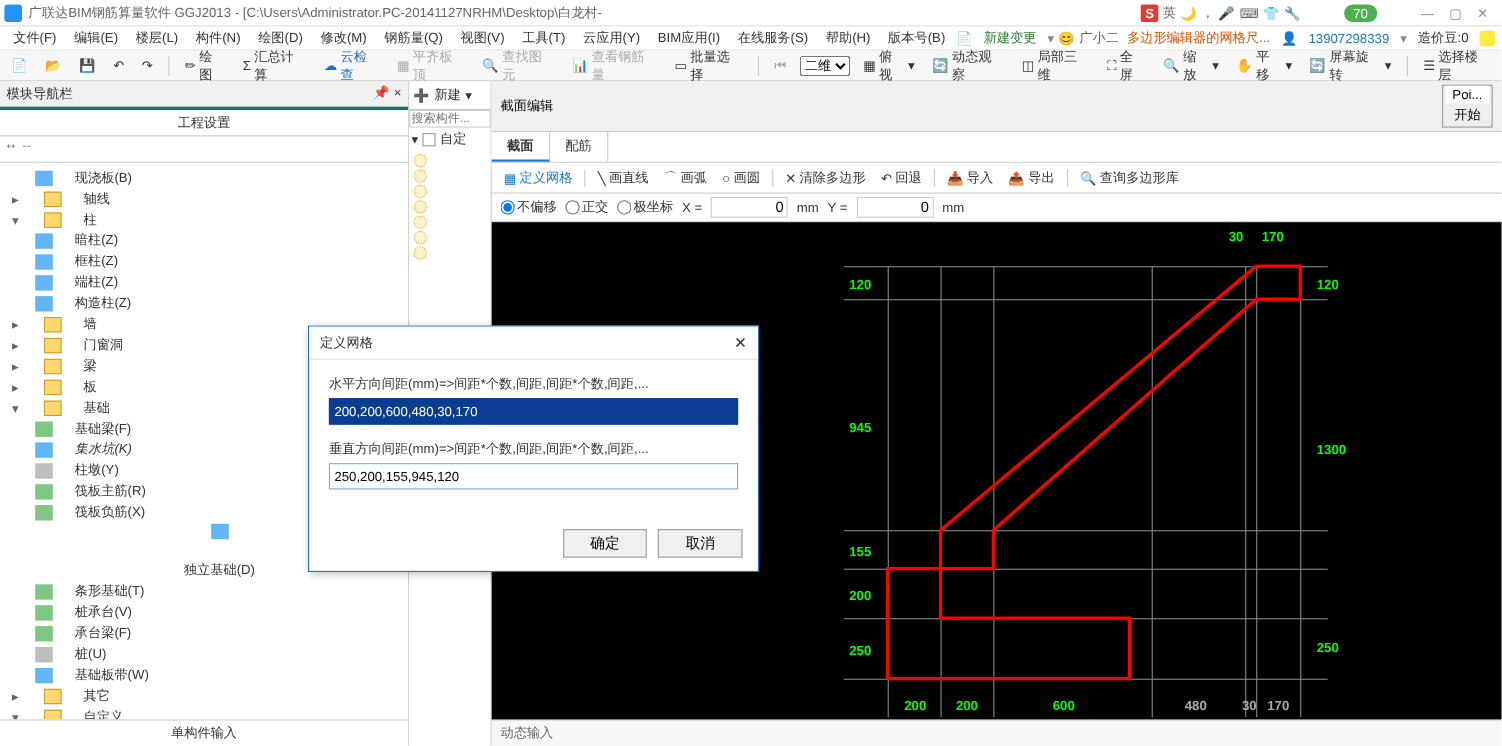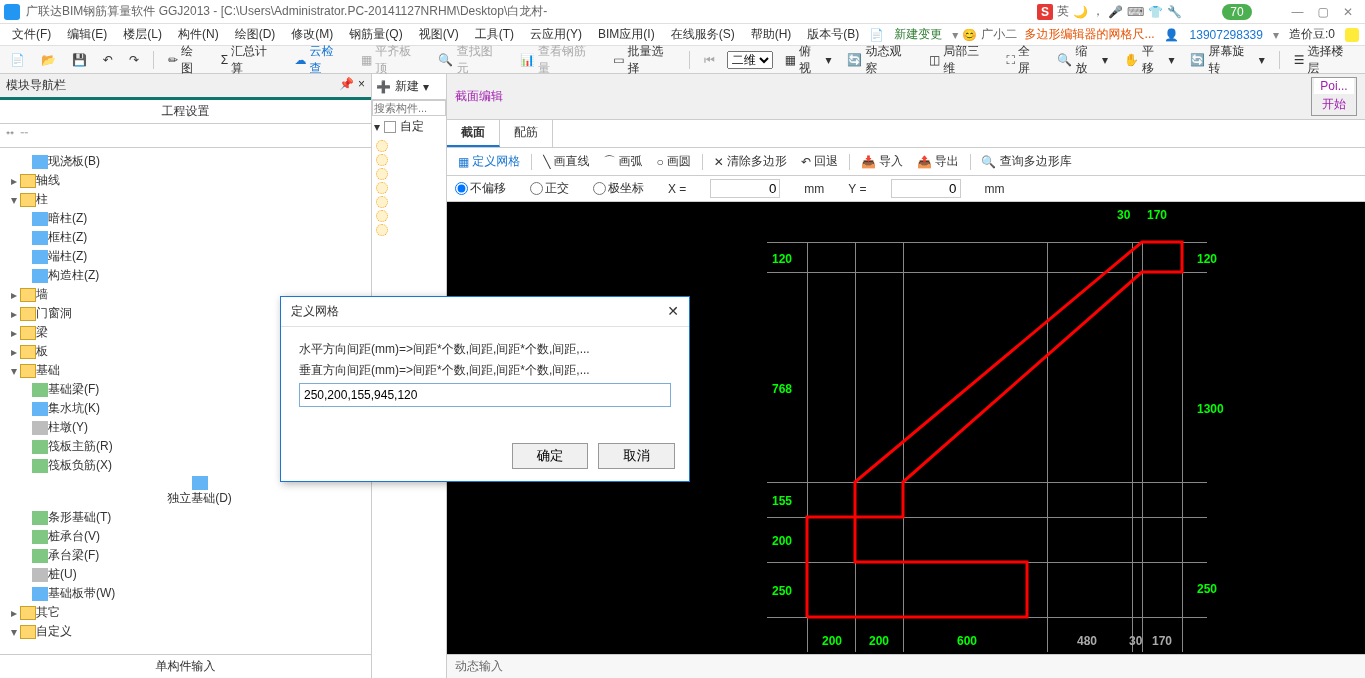--- a/index.html
+++ b/index.html
@@ -32,21 +32,21 @@
 .toolbar select.dim { font-size: 12px; height: 18px; }
 
 
 .main { display: flex; height: calc(100% - 74px); }
 .left-panel { width: 372px; border-right: 1px solid #ccc; display: flex; flex-direction: column; }
 .panel-header { background: #f0f0f0; padding: 3px 6px; border-bottom: 3px solid #0f766e; display: flex; justify-content: space-between; }
 .panel-header .pin { cursor: pointer; }
 .sub-header { text-align: center; padding: 3px; border-bottom: 1px solid #ccc; background: #fff; }
 .mini-tb { padding: 3px 6px; border-bottom: 1px solid #ccc; display: flex; gap: 6px; color: #666;}
 .tree { flex: 1; overflow-y: auto; padding: 4px 2px; }
-.tree-item { display: flex; align-items: center; padding: 1px 2px; gap: 0; cursor: pointer; white-space: nowrap; }
+.tree-item { display: flex; align-items: center; padding: 1px 2px; gap: 20px; cursor: pointer; white-space: nowrap; }
 .tree-item .exp { width: 12px; text-align: center; color: #666; }
 .tree-item .ico { width: 16px; height: 14px; display: inline-block; }
 .ico-folder { background: #ffd76e; border: 1px solid #c9a227; }
 .ico-blue { background: #64b5f6; }
 .ico-gray { background: #bdbdbd; }
 .ico-green { background: #81c784; }
 .bottom-sub { text-align: center; padding: 3px; border-top: 1px solid #ccc; background: #fff; }
 
 
 .mid-panel { width: 75px; border-right: 1px solid #ccc; display: flex; flex-direction: column; background: #fff; }
@@ -54,31 +54,31 @@
 .mid-panel .new-bar .plus { color: #2e7d32; font-weight: bold; }
 .mid-panel .search { width: 100%; border: 1px solid #ccc; font-size: 11px; padding: 1px; }
 .mid-panel .list { padding: 2px; }
 .mid-panel .list-item { display: flex; align-items: center; gap: 4px; padding: 1px 2px; cursor: pointer; }
 .mid-panel .gear { width: 12px; height: 12px; border: 1px dotted #f9a825; border-radius: 50%; background: #fff3cd; }
 .mid-panel .top-item { display:flex; align-items:center; gap:4px; padding:2px;}
 .mid-panel .sq { width:12px; height:12px; border:1px solid #999;}
 
 
 .right-panel { flex: 1; display: flex; flex-direction: column; position: relative; }
-.sec-editor-bar { background: #f0f0f0; padding: 3px 8px; border-bottom: 1px solid #ccc; color: #a21caf; display:flex; justify-content:space-between; align-items:center;}
+.sec-editor-bar { background: #f0f0f0; padding: 3px 8px; border-bottom: 1px solid #ccc; color: #000000; display:flex; justify-content:space-between; align-items:center;}
 .sec-editor-bar .poi-box { display:flex; flex-direction:column; align-items:center; border:1px solid #999; background:#eee;}
 .sec-editor-bar .poi-box .top{ background:#fff; padding:1px 6px;}
 .sec-editor-bar .poi-box .bot{ padding:2px 10px; cursor:pointer;}
 .tabs { display: flex; border-bottom: 1px solid #ccc; background: #fff; }
 .tabs .tab { padding: 4px 14px; cursor: pointer; border-right: 1px solid #ccc; }
 .tabs .tab.active { background: #fff; border-bottom: 2px solid #1976d2; font-weight: bold; }
 .draw-toolbar { display: flex; align-items: center; gap: 8px; padding: 4px 8px; border-bottom: 1px solid #ccc; flex-wrap: wrap; }
 .draw-toolbar .dt-btn { display: flex; align-items: center; gap: 3px; cursor: pointer; padding: 1px 3px; }
 .draw-toolbar .sep { width: 1px; height: 16px; background: #ccc; }
-.coord-bar { display: flex; align-items: center; gap: 24px; padding: 3px 8px; border-bottom: 1px solid #ccc; }
+.coord-bar { display: flex; align-items: center; gap: 8px; padding: 3px 8px; border-bottom: 1px solid #ccc; }
 .coord-bar input[type=text] { width: 70px; text-align: right; border: 1px solid #ccc; padding: 1px 3px; }
 .coord-bar label { display: flex; align-items: center; gap: 2px; }
 
 
 .canvas { flex: 1; background: #000; position: relative; overflow: hidden; text-align: right; }
 .canvas .grid-line { position: absolute; background: #888; }
 .canvas .vline { width: 1px; }
 .canvas .hline { height: 1px; }
 .canvas .dim-text { position: absolute; color: #0f0; font-size: 12px; font-weight: bold; }
 .dyn-input { padding: 3px 8px; border-top: 1px solid #ccc; background: #f7f7f7; color: #666; }
@@ -242,21 +242,21 @@
         </div>
       <div class="tree-item" style="padding-left:6px;">
           <span class="exp">▾</span>
           <span class="ico ico-folder"></span>
           <span>基础</span>
         </div>
       <div class="tree-item" style="padding-left:30px;">
           <span class="ico ico-green"></span>
           <span>基础梁(F)</span>
         </div>
-      <div class="tree-item" style="padding-left:30px;">
+      <div class="tree-item" style="padding-left:30px;font-style:italic;">
           <span class="ico ico-blue"></span>
           <span>集水坑(K)</span>
         </div>
       <div class="tree-item" style="padding-left:30px;">
           <span class="ico ico-gray"></span>
           <span>柱墩(Y)</span>
         </div>
       <div class="tree-item" style="padding-left:30px;">
           <span class="ico ico-green"></span>
           <span>筏板主筋(R)</span>
@@ -404,21 +404,21 @@
       <svg style="position:absolute;left:0;top:0;width:100%;height:100%;">
         <polyline points="360,415 580,415 580,360 408,360 408,280 695,40 735,40 735,70 695,70 456,280 456,315 360,315 360,415" stroke="#ff0000" stroke-width="3" fill="none"></polyline>
       </svg>
 
       <div class="dim-text" style="left:670px;top:6px;">30</div>
       <div class="dim-text" style="left:700px;top:6px;">170</div>
       <div class="dim-text" style="left:750px;top:50px;">120</div>
       <div class="dim-text" style="left:750px;top:200px;">1300</div>
       <div class="dim-text" style="left:750px;top:380px;">250</div>
       <div class="dim-text" style="left:325px;top:50px;">120</div>
-      <div class="dim-text" style="left:325px;top:180px;">768</div>
+      <div class="dim-text" style="left:325px;top:180px;">945</div>
       <div class="dim-text" style="left:325px;top:292px;">155</div>
       <div class="dim-text" style="left:325px;top:332px;">200</div>
       <div class="dim-text" style="left:325px;top:382px;">250</div>
       <div class="dim-text" style="left:375px;top:432px;">200</div>
       <div class="dim-text" style="left:422px;top:432px;">200</div>
       <div class="dim-text" style="left:510px;top:432px;">600</div>
       <div class="dim-text" style="left:630px;top:432px;color:#aaa;">480</div>
       <div class="dim-text" style="left:682px;top:432px;color:#aaa;">30</div>
       <div class="dim-text" style="left:705px;top:432px;color:#aaa;">170</div>
     </div>
@@ -426,20 +426,21 @@
   </div>
 </div>
 
 <div class="dialog">
   <div class="dlg-title">
     <span>定义网格</span>
     <span class="x">✕</span>
   </div>
   <div class="dlg-body">
     <div class="field-label">水平方向间距(mm)=&gt;间距*个数,间距,间距*个数,间距,...</div>
+    <input class="field-input hl" style="color: rgb(255, 255, 255);" value="200,200,600,480,30,170">
     <div class="field-label">垂直方向间距(mm)=&gt;间距*个数,间距,间距*个数,间距,...</div>
     <input class="field-input" value="250,200,155,945,120" style="">
   </div>
   <div class="dlg-btns">
     <button>确定</button>
     <button>取消</button>
   </div>
 </div>
 
 </body></html>

